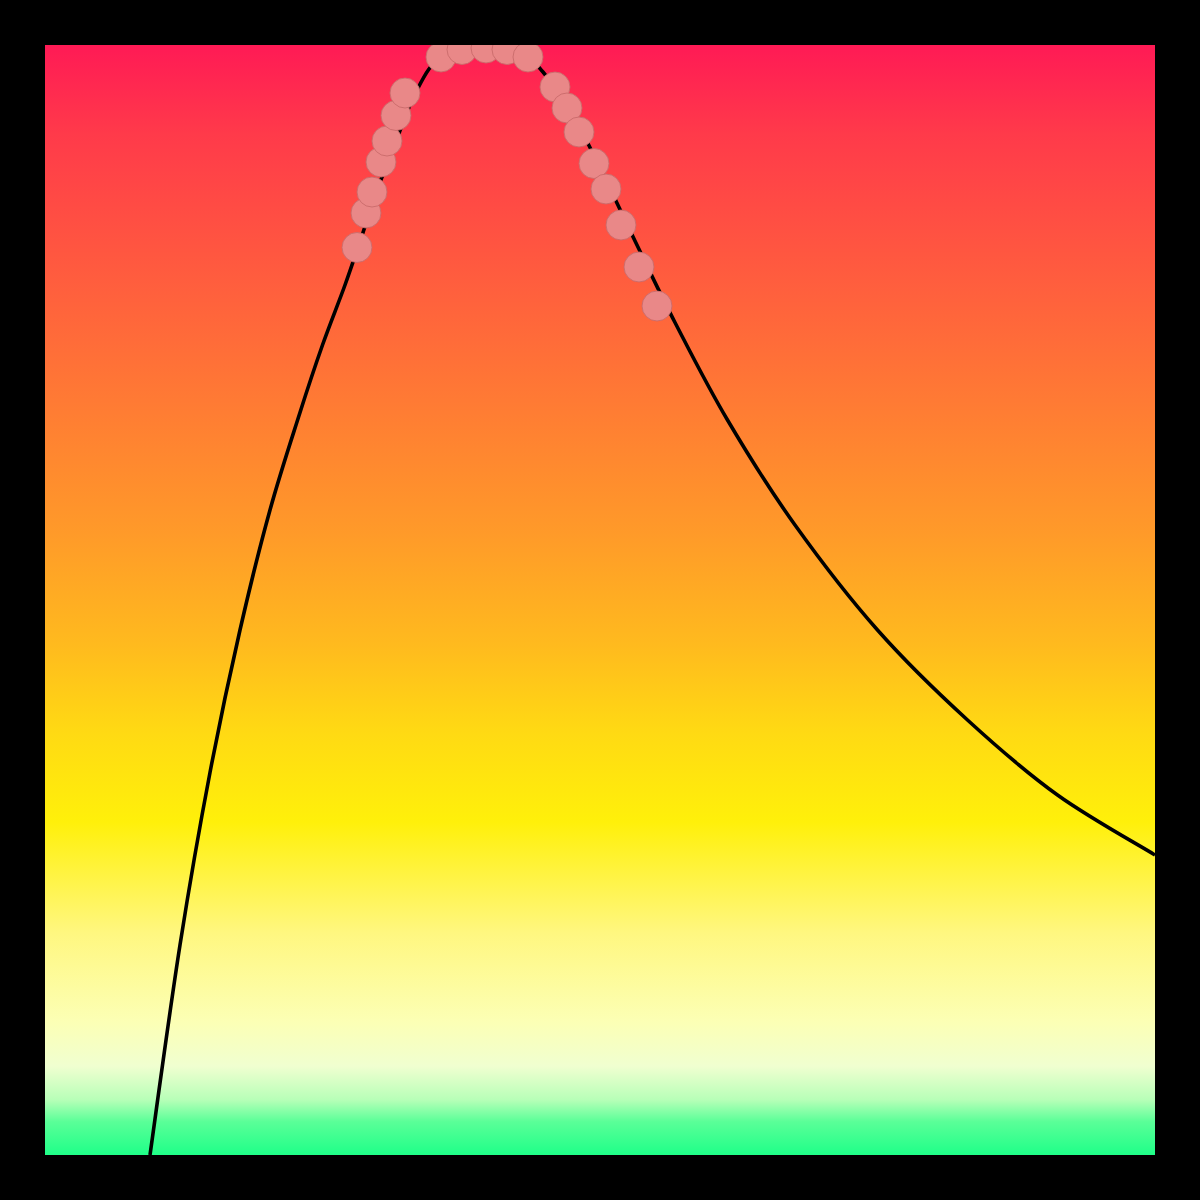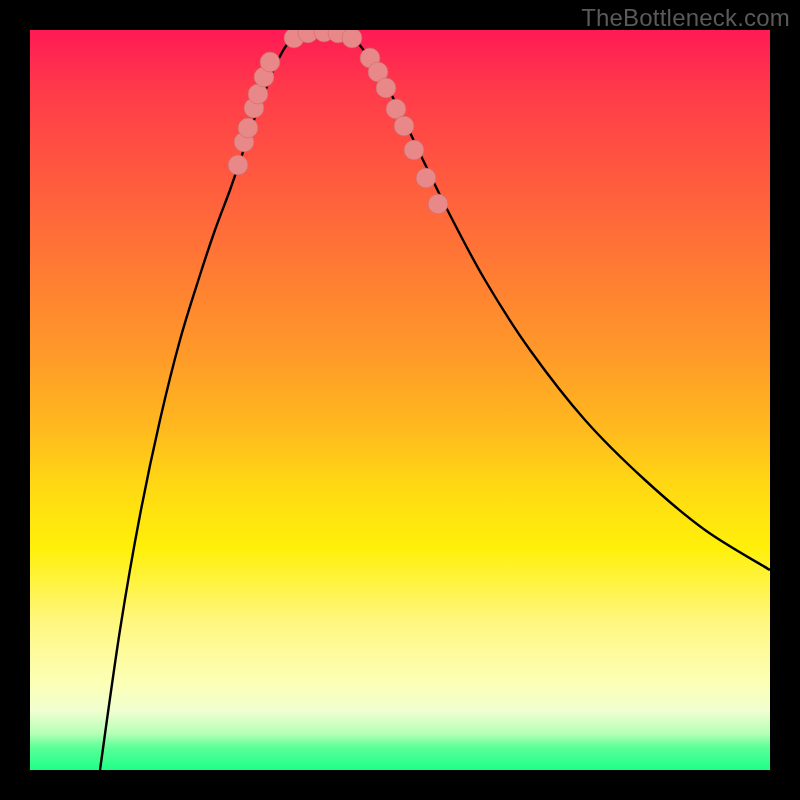--- a/index.html
+++ b/index.html
@@ -84,14 +84,13 @@
           <circle class="dot" cx="348" cy="42" r="10"></circle>
           <circle class="dot" cx="356" cy="58" r="10"></circle>
           <circle class="dot" cx="366" cy="79" r="10"></circle>
           <circle class="dot" cx="374" cy="96" r="10"></circle>
           <circle class="dot" cx="384" cy="120" r="10"></circle>
           <circle class="dot" cx="396" cy="148" r="10"></circle>
           <circle class="dot" cx="408" cy="174" r="10"></circle>
         </g>
     </svg>
   </div>
-  <div class="watermark">TheBottleneck.com</div>
 </div>
 
 </body></html>

